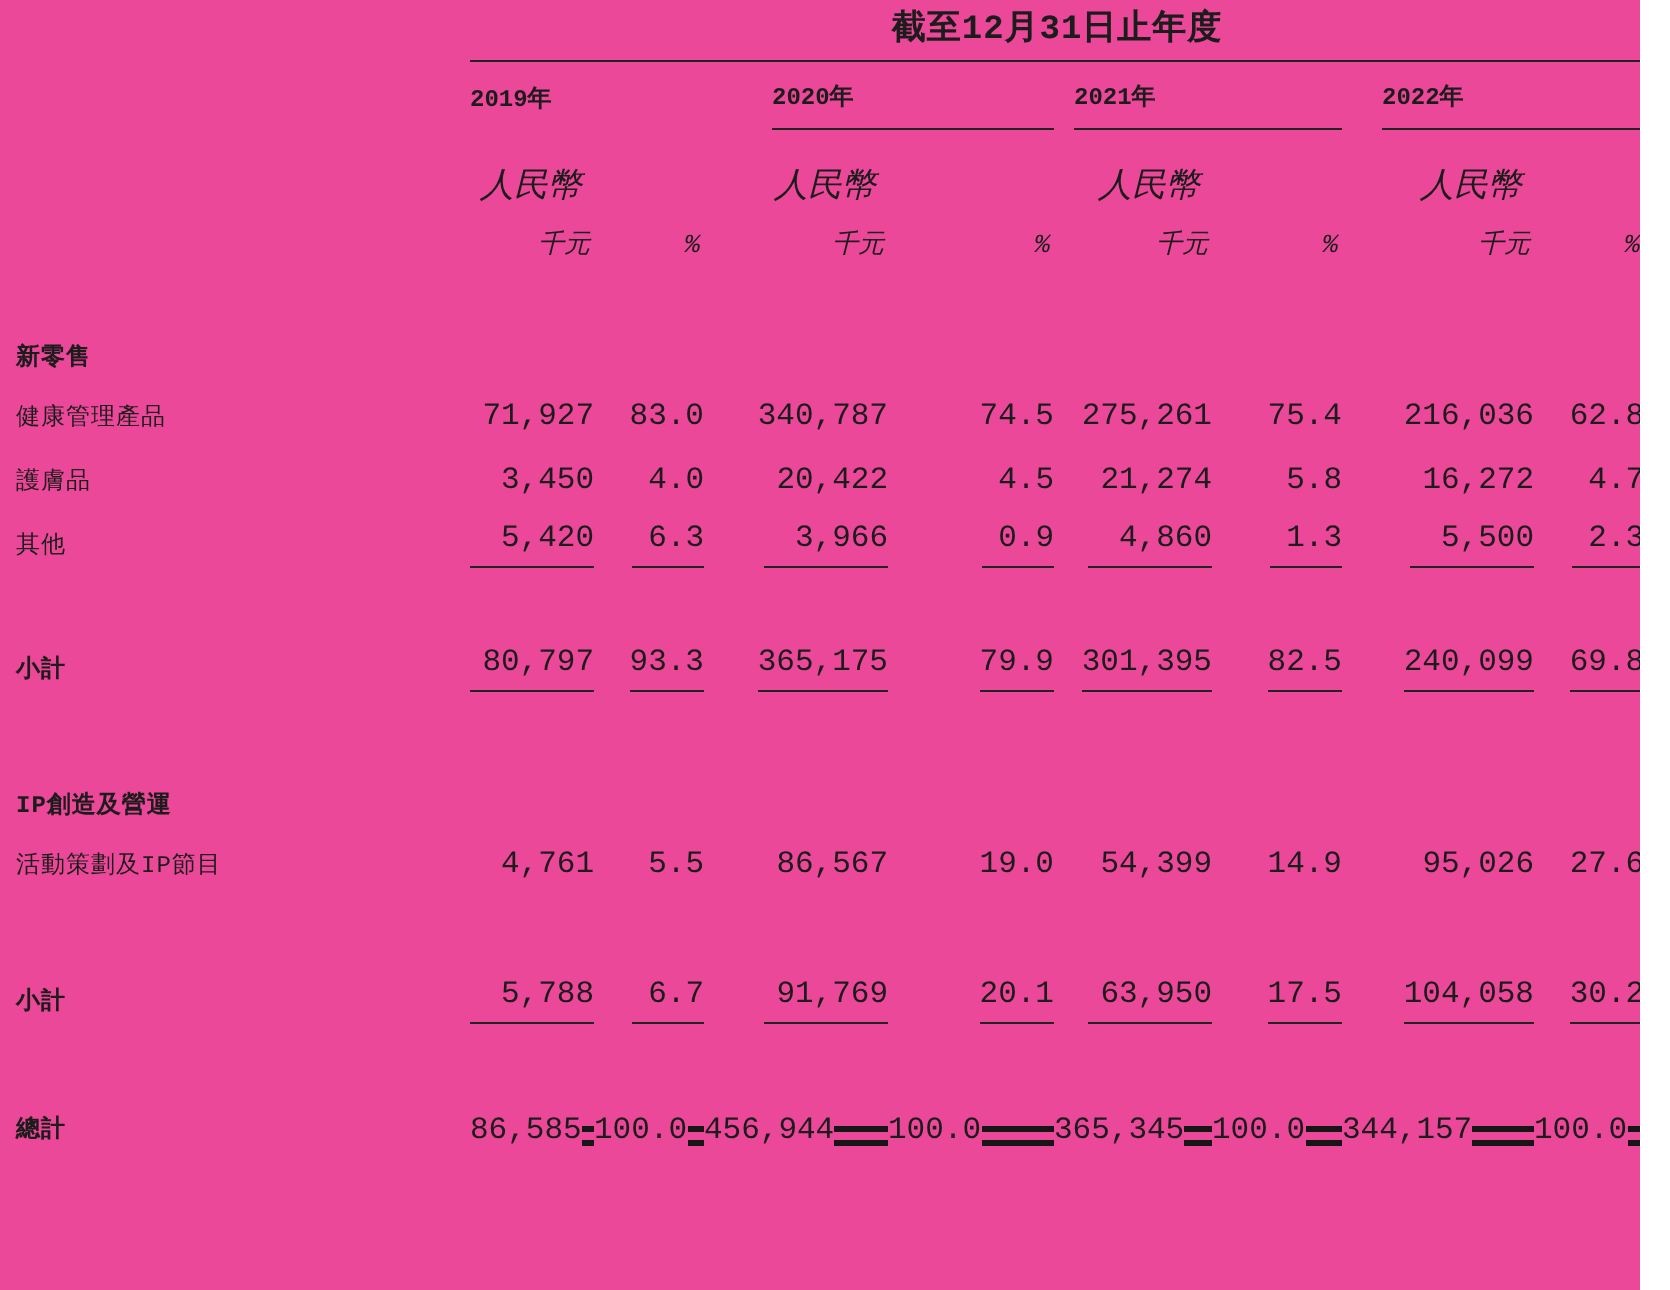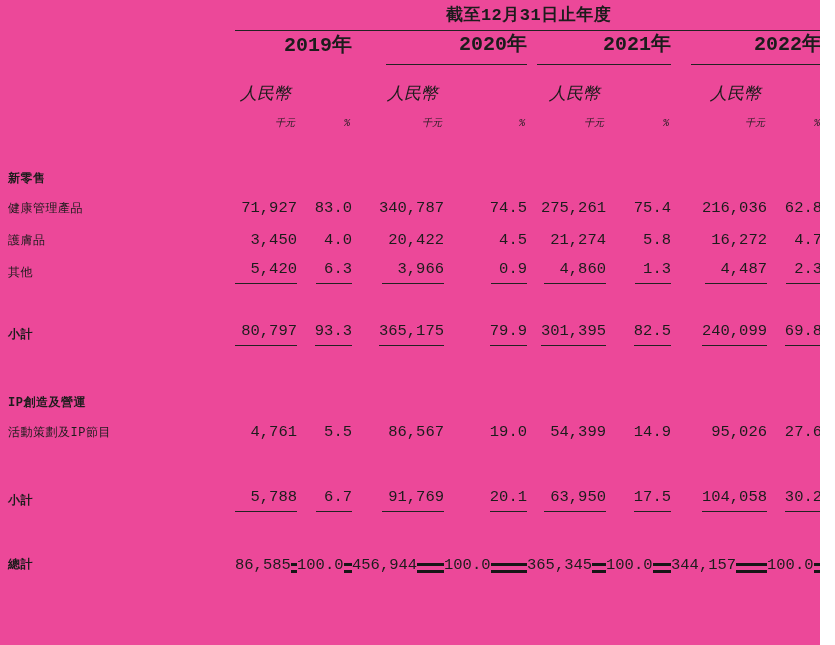--- a/index.html
+++ b/index.html
@@ -22,27 +22,27 @@
   td.lbl{text-align:left;padding-left:8px;font-size:12px;letter-spacing:.5px;}
   td.numc,td.pctc{text-align:right;}
   
   tr.titler td.ttl{
     text-align:center;font-weight:bold;font-size:17px;
     height:30px;vertical-align:middle;
     border-bottom:1.5px solid #222;
     letter-spacing:.5px;
   }
   tr.years td{height:34px;vertical-align:bottom;}
-  .yd{font-weight:bold;font-size:20px;text-align:right;padding-bottom:9px;}
+  .yd{font-weight:bold;font-size:12px;text-align:left;padding-bottom:9px;}
   .yu{border-bottom:1.5px solid #222;}
   .yu20{margin-left:34px;}
   .yu21{margin-left:10px;}
   .yu22{margin-left:20px;}
   tr.rmbr td{height:38px;vertical-align:bottom;font-style:italic;font-size:17px;padding-right:6px;}
-  tr.unitr td{height:26px;vertical-align:bottom;font-style:italic;font-size:10px;padding-right:2px;}
+  tr.unitr td{height:26px;vertical-align:bottom;font-style:italic;font-size:13px;padding-right:2px;}
   
   tr.sect td{height:28px;font-weight:bold;}
   tr.datar td{height:32px;}
   tr.subr td,tr.totr td{height:32px;}
   tr.subr td.lbl,tr.totr td.lbl{font-weight:bold;}
   
   tr.sp30 td{height:30px;}
   tr.sp32 td{height:32px;}
   tr.sp36 td{height:36px;}
   tr.sp38 td{height:38px;}
@@ -153,21 +153,21 @@
     </tr>
 
     <tr class="datar">
       <td class="lbl">其他</td>
       <td class="numc"><span class="v ru">5,420</span></td>
       <td class="pctc"><span class="v ru">6.3</span></td>
       <td class="numc"><span class="v ru">3,966</span></td>
       <td class="pctc"><span class="v ru">0.9</span></td>
       <td class="numc"><span class="v ru">4,860</span></td>
       <td class="pctc"><span class="v ru">1.3</span></td>
-      <td class="numc"><span class="v ru">4,487</span></td>
+      <td class="numc"><span class="v ru">5,500</span></td>
       <td class="pctc"><span class="v ru">2.3</span></td>
     </tr>
 
     <tr class="sp30">
           <td colspan="9"></td>
         </tr>
 
     <tr class="subr">
       <td class="lbl">小計</td>
       <td class="numc"><span class="v ru">80,797</span></td>

